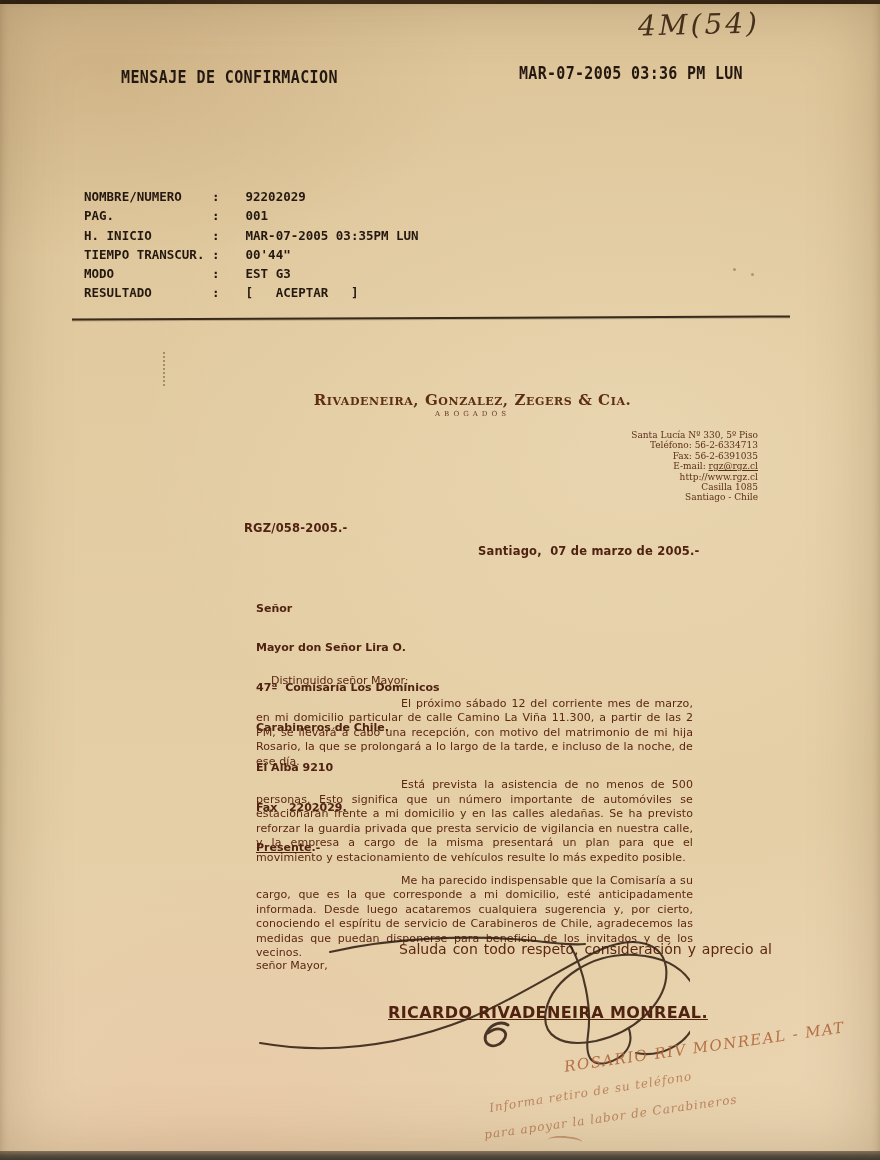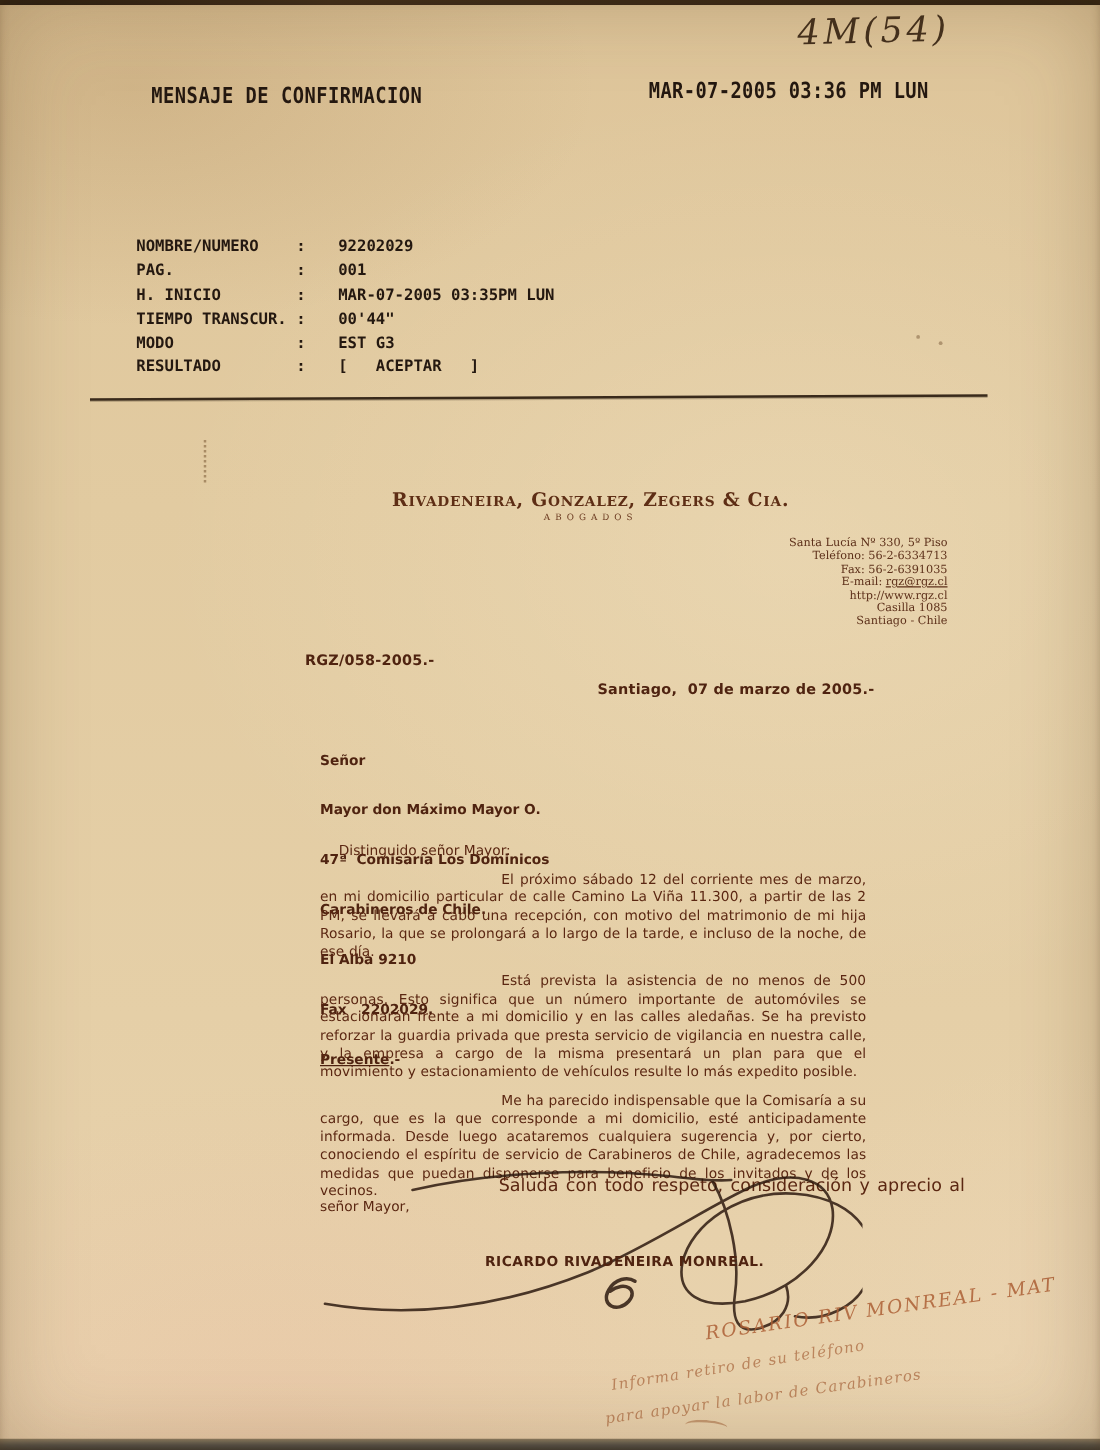--- a/index.html
+++ b/index.html
@@ -17,21 +17,21 @@
     content:"";position:absolute;inset:0;pointer-events:none;
     box-shadow:inset 0 0 70px rgba(90,60,25,0.28), inset 0 0 8px rgba(70,45,20,0.25);
   }
   .edge-top{position:absolute;left:0;top:0;width:100%;height:4px;background:linear-gradient(90deg,#241a10,#3d2c1a 30%,#2b1f12);}
   .edge-bottom{position:absolute;left:0;bottom:0;width:100%;height:9px;background:linear-gradient(180deg,#8d7d62,#55524a 55%,#3f3d37);}
   .abs{position:absolute;}
   .mono{font-family:"DejaVu Sans Mono",monospace;font-weight:bold;color:#241810;}
   .fax-title{font-size:15px;letter-spacing:0.4px;transform:scaleY(1.18);transform-origin:left top;}
   .fax-date{font-size:15px;letter-spacing:0.3px;transform:scaleY(1.18);transform-origin:left top;}
   .fax-to{font-size:12.5px;line-height:20px;white-space:pre;}
-  .fax-fields{font-size:12.5px;margin-left:25px;}
+  .fax-fields{font-size:12.5px;}
   .fax-row{display:flex;height:19.3px;align-items:flex-start;white-space:pre;}
   .fax-row .lbl{width:128px;}
   .fax-row .val{margin-left:26px;}
   .divider{position:absolute;left:72px;top:317px;width:718px;height:2px;background:#392a1b;transform:rotate(-0.25deg);box-shadow:0 1px 0 rgba(57,42,27,0.25);}
   .dotmark{position:absolute;left:163px;top:352px;height:34px;width:0;border-left:2px dotted #8a6a45;opacity:0.65;}
   .speck{position:absolute;width:3px;height:3px;border-radius:50%;background:#7a5a3a;opacity:0.5;}
   .firm{left:250px;top:391px;width:445px;text-align:center;font-family:"DejaVu Serif",serif;
         font-variant:small-caps;font-weight:bold;font-size:15px;letter-spacing:0.6px;color:#5e2e15;}
   .firm-sub{left:250px;top:410px;width:445px;text-align:center;font-family:"DejaVu Serif",serif;
         font-size:7px;letter-spacing:4px;color:#6b3a20;}
@@ -46,21 +46,21 @@
   .ref{left:244px;top:521px;font-size:11.5px;letter-spacing:0.2px;}
   .dateline{left:478px;top:544px;font-size:11.5px;white-space:pre;letter-spacing:0.2px;}
   .addressee{left:256px;top:575px;font-size:11px;line-height:13.3px;white-space:pre;}
   .presente-u{text-decoration:underline;}
   .salutation{left:271px;top:674px;font-size:11px;}
   .bodytext{left:256px;top:697px;width:437px;}
   .bodytext p{margin:0 0 9px 0;font-size:11px;line-height:14.45px;text-align:justify;
         text-indent:145px;color:#5b2712;letter-spacing:0.1px;}
   .closing1{left:399px;top:941px;font-size:14px;word-spacing:1.5px;}
   .closing2{left:256px;top:959px;font-size:11px;}
-  .signame{left:388px;top:1003px;font-size:11px;letter-spacing:0.4px;}
+  .signame{left:388px;top:1003px;font-size:16px;letter-spacing:0.4px;text-decoration:underline;}
 
   .hand{font-family:"DejaVu Serif",serif;font-style:italic;}
   .hand-top{left:638px;top:8px;font-size:28px;color:#43301d;letter-spacing:3px;transform:rotate(-1.5deg);}
   .note1{left:563px;top:1038px;font-size:15px;color:#ad6036;letter-spacing:1.5px;transform:rotate(-8deg);opacity:0.85;}
   .note2{left:488px;top:1085px;font-size:12px;color:#a8653c;letter-spacing:1px;transform:rotate(-9deg);opacity:0.7;}
   .note3{left:483px;top:1110px;font-size:12px;color:#a8653c;letter-spacing:1px;transform:rotate(-8deg);opacity:0.7;}
   .note-dash{position:absolute;left:548px;top:1136px;width:34px;height:8px;border-top:2px solid #a5683f;
         border-radius:50%;transform:rotate(4deg);opacity:0.55;}
   svg.scrawl{position:absolute;left:240px;top:925px;width:450px;height:150px;}
 </style>
@@ -115,21 +115,21 @@
     <div>http://www.rgz.cl</div>
     <div>Casilla 1085</div>
     <div>Santiago - Chile</div>
   </div>
 
   <div class="abs ink-b ref">RGZ/058-2005.-</div>
   <div class="abs ink-b dateline">Santiago,  07 de marzo de 2005.-</div>
 
   <div class="abs ink-b addressee">
     <div>Señor</div>
-    <div>Mayor don Máximo Mayor O.</div>
+    <div>Mayor don Señor Lira O.</div>
     <div>47ª  Comisaría Los Dominicos</div>
     <div>Carabineros de Chile.</div>
     <div>El Alba 9210</div>
     <div>Fax   2202029.</div>
     <div><span class="presente-u">Presente</span><span>.-</span></div>
   </div>
 
   <div class="abs ink salutation">Distinguido señor Mayor:</div>
 
   <div class="abs bodytext">

